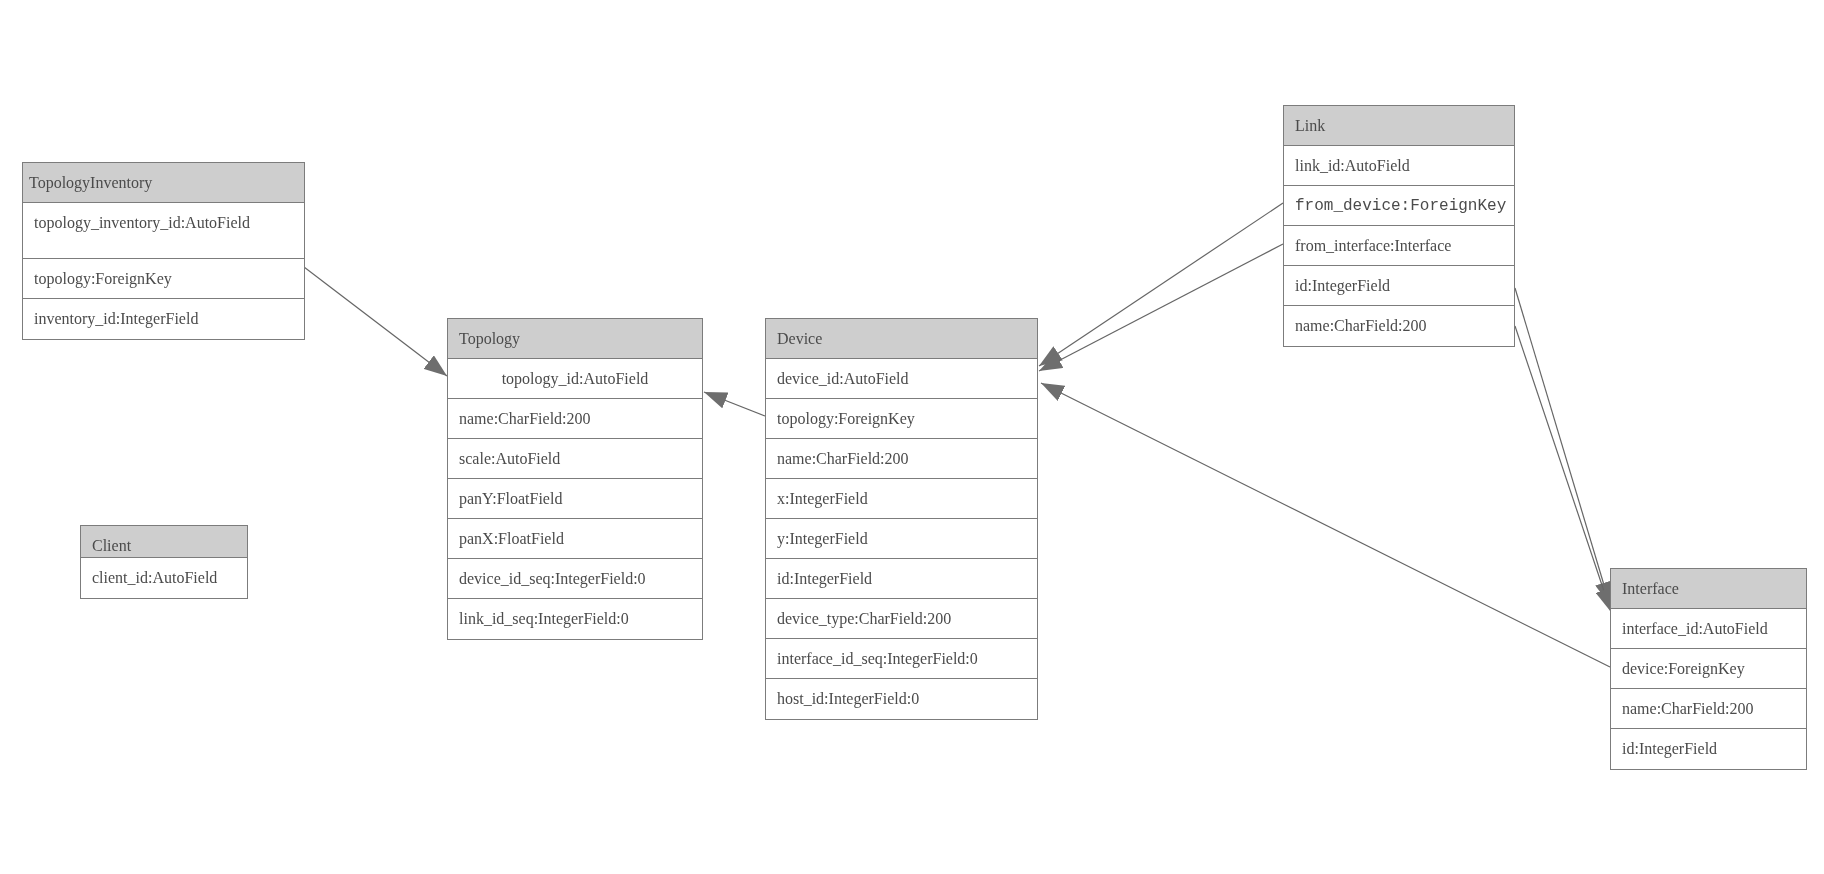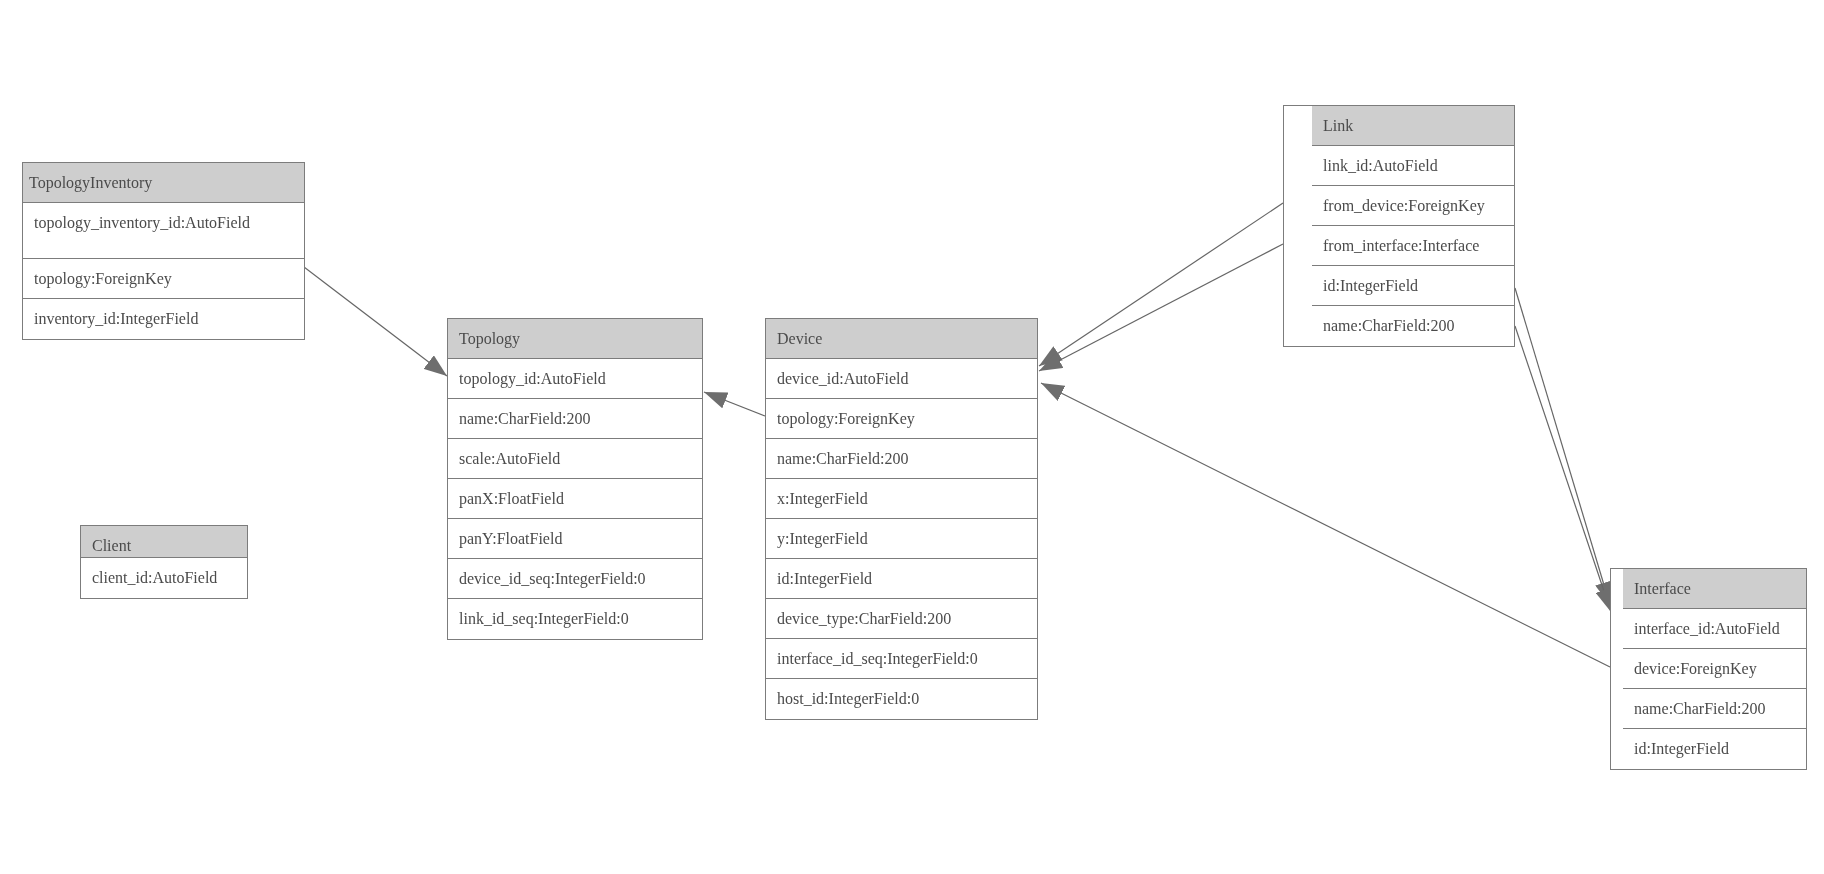--- a/index.html
+++ b/index.html
@@ -69,48 +69,48 @@
       <div class="cell" style="height: 56px; line-height: 40px;">topology_inventory_id:AutoField</div>
       <div class="cell" style="height: 40px; line-height: 40px;">topology:ForeignKey</div>
       <div class="cell" style="height: 40px; line-height: 40px;">inventory_id:IntegerField</div>
     </div>
     <div class="entity" style="left: 80px; top: 525px; width: 168px;">
       <div class="cell hdr" style="height: 32px; line-height: 40px;">Client</div>
       <div class="cell" style="height: 40px; line-height: 40px;">client_id:AutoField</div>
     </div>
     <div class="entity" style="left: 447px; top: 318px; width: 256px;">
       <div class="cell hdr" style="height: 40px; line-height: 40px;">Topology</div>
-      <div class="cell" style="height: 40px; line-height: 40px;">topology_id:AutoField</div>
+      <div class="cell" style="height: 40px; line-height: 40px; text-align: center;">topology_id:AutoField</div>
       <div class="cell" style="height: 40px; line-height: 40px;">name:CharField:200</div>
       <div class="cell" style="height: 40px; line-height: 40px;">scale:AutoField</div>
+      <div class="cell" style="height: 40px; line-height: 40px;">panY:FloatField</div>
       <div class="cell" style="height: 40px; line-height: 40px;">panX:FloatField</div>
-      <div class="cell" style="height: 40px; line-height: 40px;">panY:FloatField</div>
       <div class="cell" style="height: 40px; line-height: 40px;">device_id_seq:IntegerField:0</div>
       <div class="cell" style="height: 40px; line-height: 40px;">link_id_seq:IntegerField:0</div>
     </div>
     <div class="entity" style="left: 765px; top: 318px; width: 273px;">
       <div class="cell hdr" style="height: 40px; line-height: 40px;">Device</div>
       <div class="cell" style="height: 40px; line-height: 40px;">device_id:AutoField</div>
       <div class="cell" style="height: 40px; line-height: 40px;">topology:ForeignKey</div>
       <div class="cell" style="height: 40px; line-height: 40px;">name:CharField:200</div>
       <div class="cell" style="height: 40px; line-height: 40px;">x:IntegerField</div>
       <div class="cell" style="height: 40px; line-height: 40px;">y:IntegerField</div>
       <div class="cell" style="height: 40px; line-height: 40px;">id:IntegerField</div>
       <div class="cell" style="height: 40px; line-height: 40px;">device_type:CharField:200</div>
       <div class="cell" style="height: 40px; line-height: 40px;">interface_id_seq:IntegerField:0</div>
       <div class="cell" style="height: 40px; line-height: 40px;">host_id:IntegerField:0</div>
     </div>
-    <div class="entity" style="left: 1283px; top: 105px; width: 232px; padding-left: 28px;">
+    <div class="entity" style="left: 1283px; top: 105px; width: 232px;">
       <div class="cell hdr" style="height: 40px; line-height: 40px;">Link</div>
       <div class="cell" style="height: 40px; line-height: 40px;">link_id:AutoField</div>
-      <div class="cell" style="height: 40px; line-height: 40px;">from_device:ForeignKey</div>
+      <div class="cell" style="height: 40px; line-height: 40px; font-family: Liberation Mono, monospace;">from_device:ForeignKey</div>
       <div class="cell" style="height: 40px; line-height: 40px;">from_interface:Interface</div>
       <div class="cell" style="height: 40px; line-height: 40px;">id:IntegerField</div>
       <div class="cell" style="height: 40px; line-height: 40px;">name:CharField:200</div>
     </div>
-    <div class="entity" style="left: 1610px; top: 568px; width: 197px; padding-left: 12px;">
+    <div class="entity" style="left: 1610px; top: 568px; width: 197px;">
       <div class="cell hdr" style="height: 40px; line-height: 40px;">Interface</div>
       <div class="cell" style="height: 40px; line-height: 40px;">interface_id:AutoField</div>
       <div class="cell" style="height: 40px; line-height: 40px;">device:ForeignKey</div>
       <div class="cell" style="height: 40px; line-height: 40px;">name:CharField:200</div>
       <div class="cell" style="height: 40px; line-height: 40px;">id:IntegerField</div>
     </div>
   </div>
 
 </body></html>

